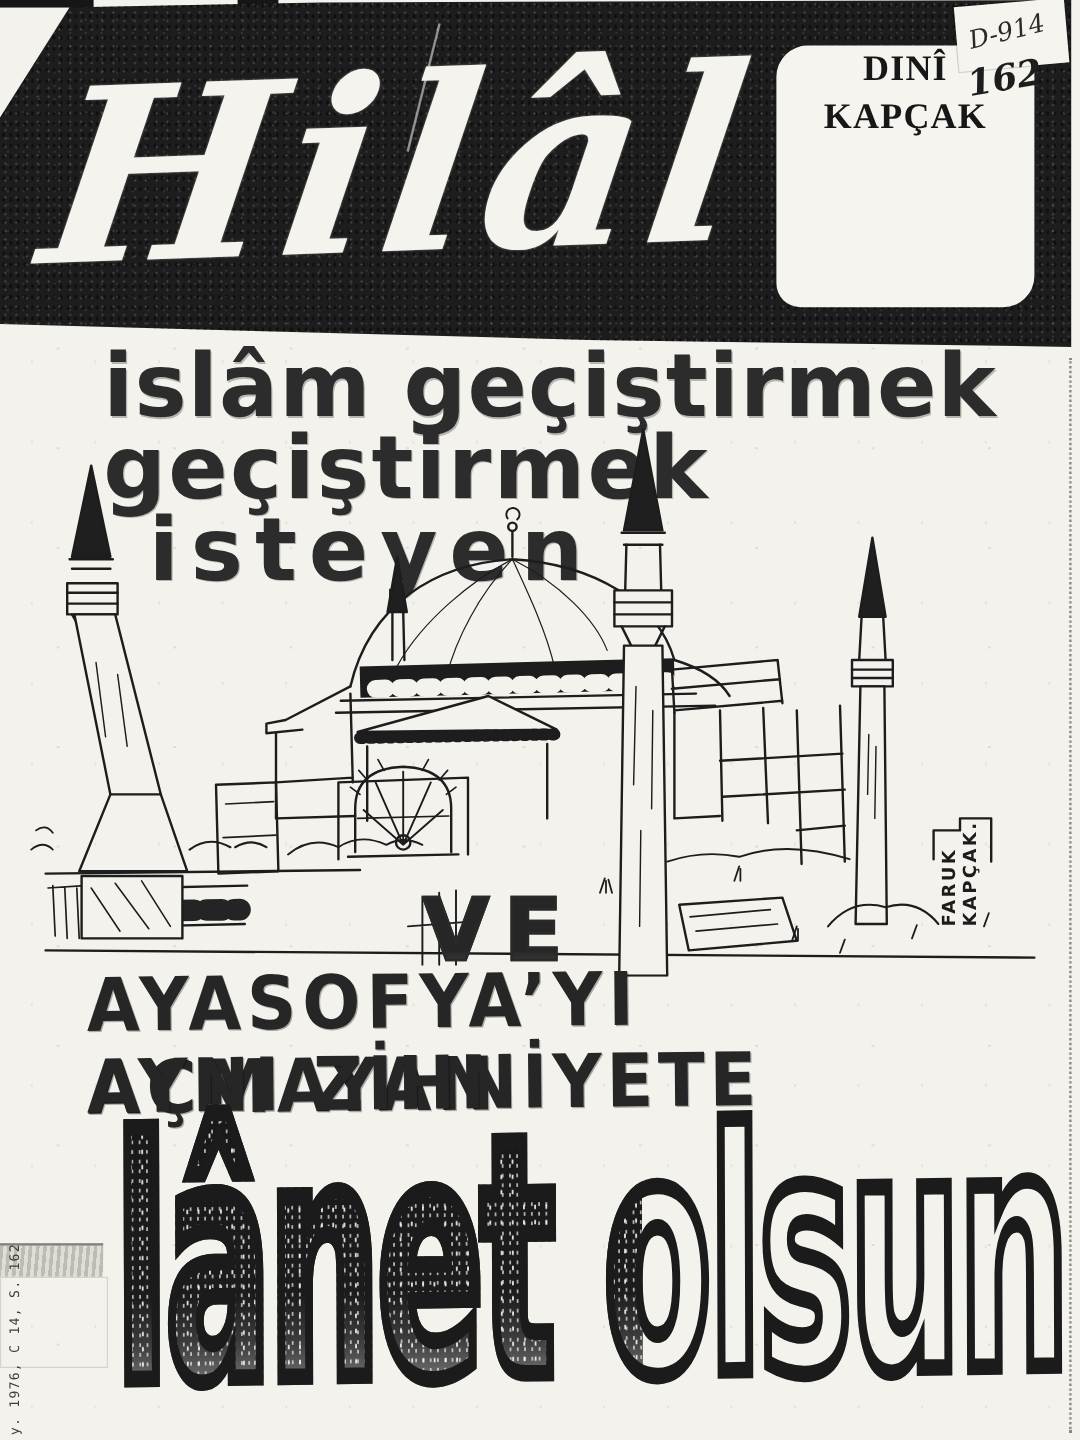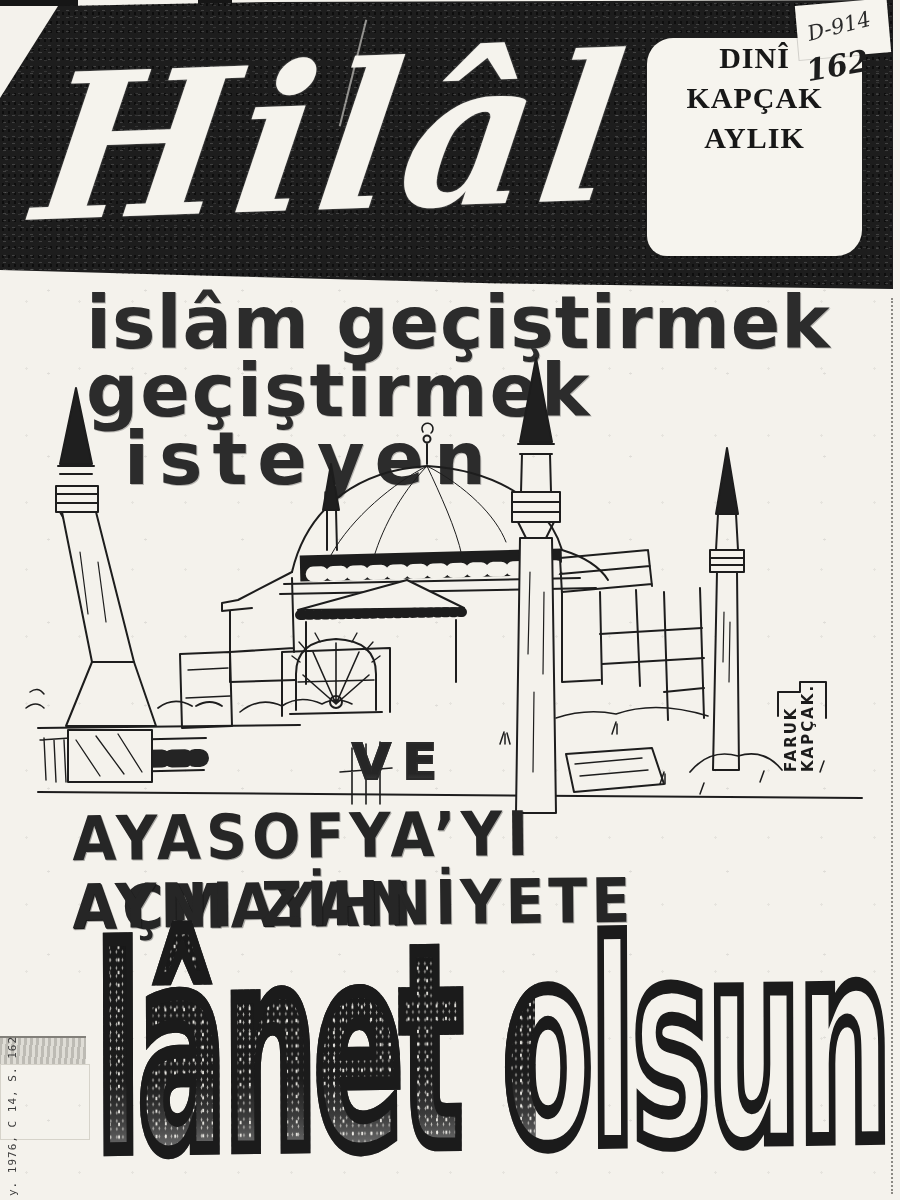--- a/index.html
+++ b/index.html
@@ -45,21 +45,21 @@
       text-shadow:1px 1px 0 rgba(0,0,0,.25);}
   .hl1{left:86px;top:288px;letter-spacing:1px;}
   .hl2{left:86px;top:356px;letter-spacing:2px;}
   .hl3{left:96px;top:424px;letter-spacing:10px;margin-left:28px;}
 
   
   .drawing{left:0;top:352px;}
   .signature{left:783px;top:772px;transform:rotate(-90deg);transform-origin:top left;
       font-weight:bold;font-size:15px;letter-spacing:2px;color:#1c1c1c;line-height:17px;
       white-space:nowrap;}
-  .ve{left:352px;top:733px;font-size:50px;font-weight:bold;letter-spacing:12px;color:#2a2a2a;
+  .ve{left:352px;top:733px;font-size:72px;font-weight:bold;letter-spacing:12px;color:#2a2a2a;
       -webkit-text-stroke:2px #2a2a2a;
       background:linear-gradient(180deg,#262626 0 70%,#3d3d3d 85%,#555);
       -webkit-background-clip:text;background-clip:text;-webkit-text-fill-color:transparent;}
 
   
   .subhead{color:#262626;font-weight:bold;font-size:57px;line-height:64px;letter-spacing:5px;
       transform:scaleY(1.08) rotate(-.6deg);transform-origin:left top;
       text-shadow:1px 1px 0 rgba(0,0,0,.3);}
   .sh1{left:72px;top:804px;}
   .sh2{left:72px;top:872px;letter-spacing:4px;}
@@ -92,21 +92,20 @@
 
 <div class="abs scrap" style="left:0;top:0;width:78px;height:8px;"></div>
 <div class="abs scrap" style="left:198px;top:0;width:34px;height:6px;"></div>
 
 <div class="abs banner">
   <div class="abs banner-crack"></div>
   <div class="abs logo">Hilâl</div>
   <div class="abs infobox">
     <div>DINÎ</div>
     <div>KAPÇAK</div>
-    <div>AYLIK</div>
   </div>
 </div>
 <div class="abs corner-tear"></div>
 <div class="abs slip">
   <span class="slip-text">D-914</span>
 </div>
 <div class="abs hand-num">162</div>
 
 <div class="abs headline hl1">islâm geçiştirmek</div>
 <div class="abs headline hl2">geçiştirmek</div>

